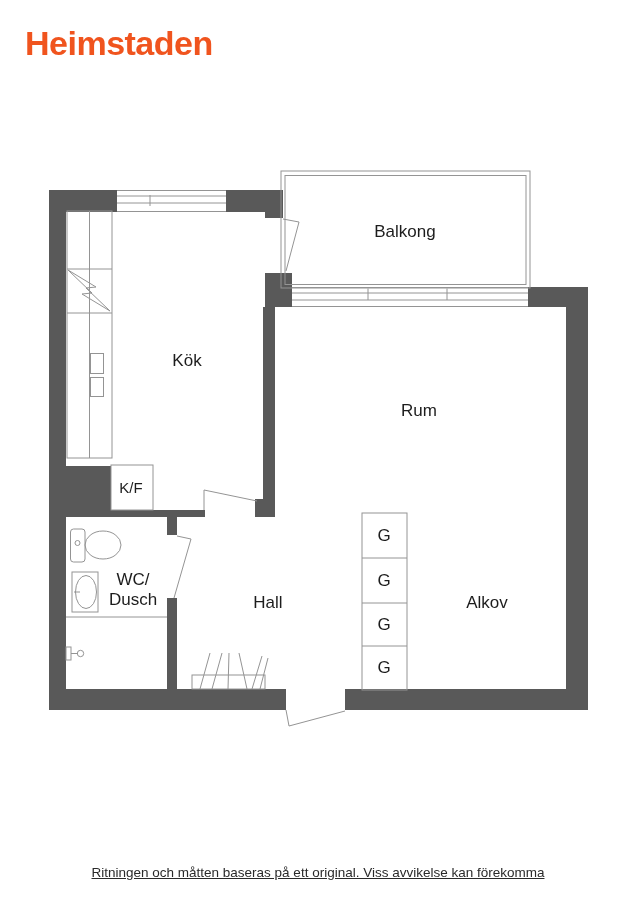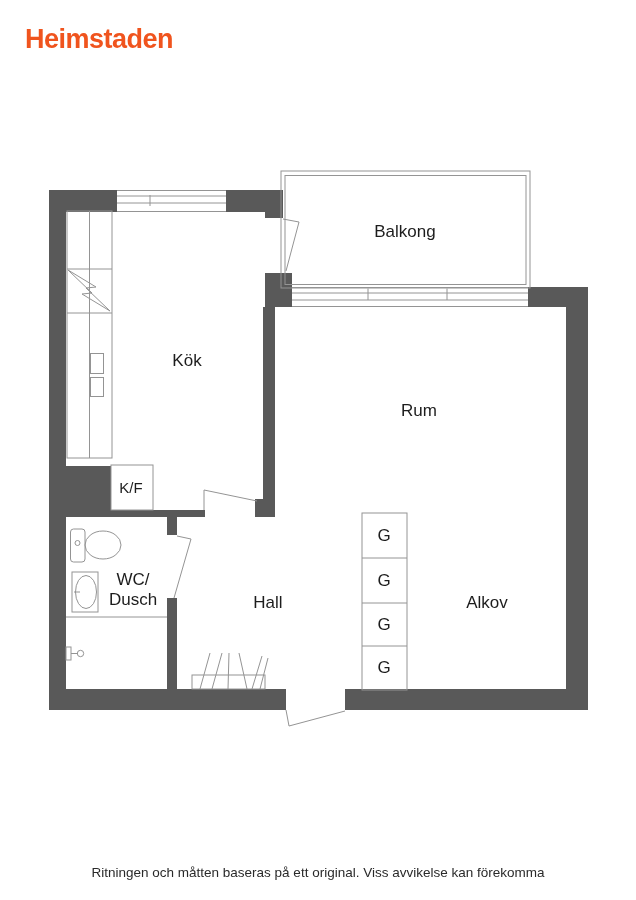--- a/index.html
+++ b/index.html
@@ -1,21 +1,21 @@
 <!DOCTYPE html>
 <html><head>
 <meta charset="utf-8">
 <style>
   html,body{margin:0;padding:0;background:#ffffff;}
   .page{position:relative;width:636px;height:900px;background:#ffffff;overflow:hidden;
         font-family:"Liberation Sans",sans-serif;}
-  .logo{position:absolute;left:25px;top:24px;font-size:27px;font-weight:bold;
+  .logo{position:absolute;left:25px;top:24px;font-size:34px;font-weight:bold;
         color:#f0541e;letter-spacing:-0.5px;}
   .disclaimer{position:absolute;left:0;top:865px;width:636px;text-align:center;
-        font-size:13.5px;color:#2a2a2a;}
+        font-size:13.5px;color:#2a2a2a;text-decoration:underline;}
   svg{position:absolute;left:0;top:0;}
   .wall{fill:#595959;stroke:none;}
   .thin{stroke:#949494;stroke-width:1;fill:none;}
   .lbl{fill:#1d1d1d;font-family:"Liberation Sans",sans-serif;font-size:17px;text-anchor:middle;}
   .lbl-small{fill:#1d1d1d;font-family:"Liberation Sans",sans-serif;font-size:15px;text-anchor:middle;}
 </style>
 </head>
 <body>
 
 <div class="page">

